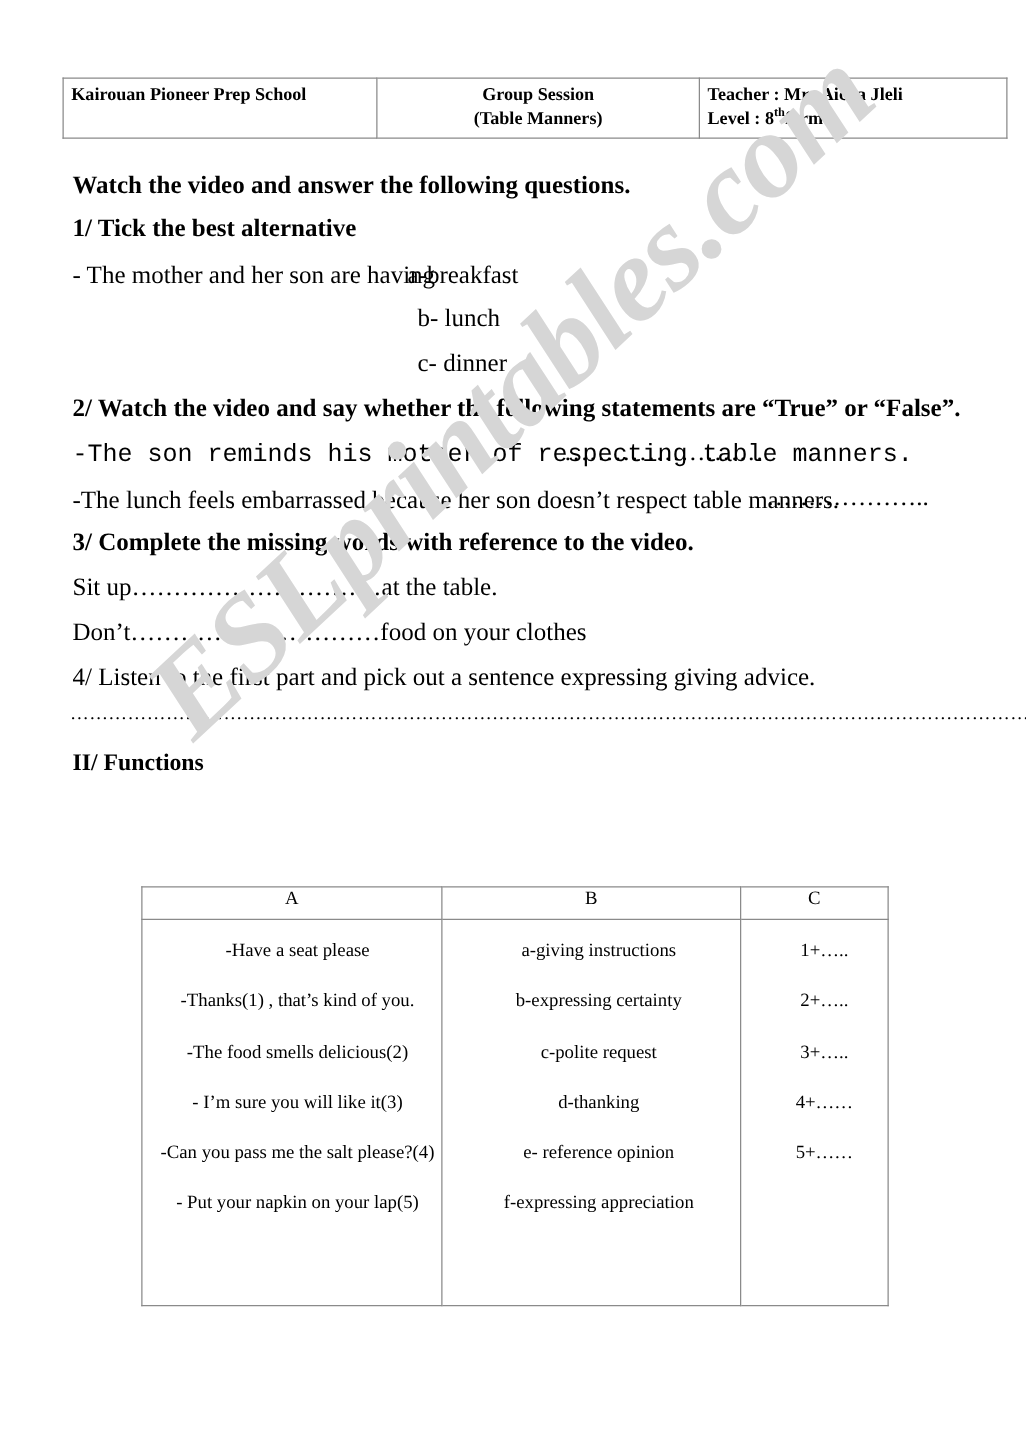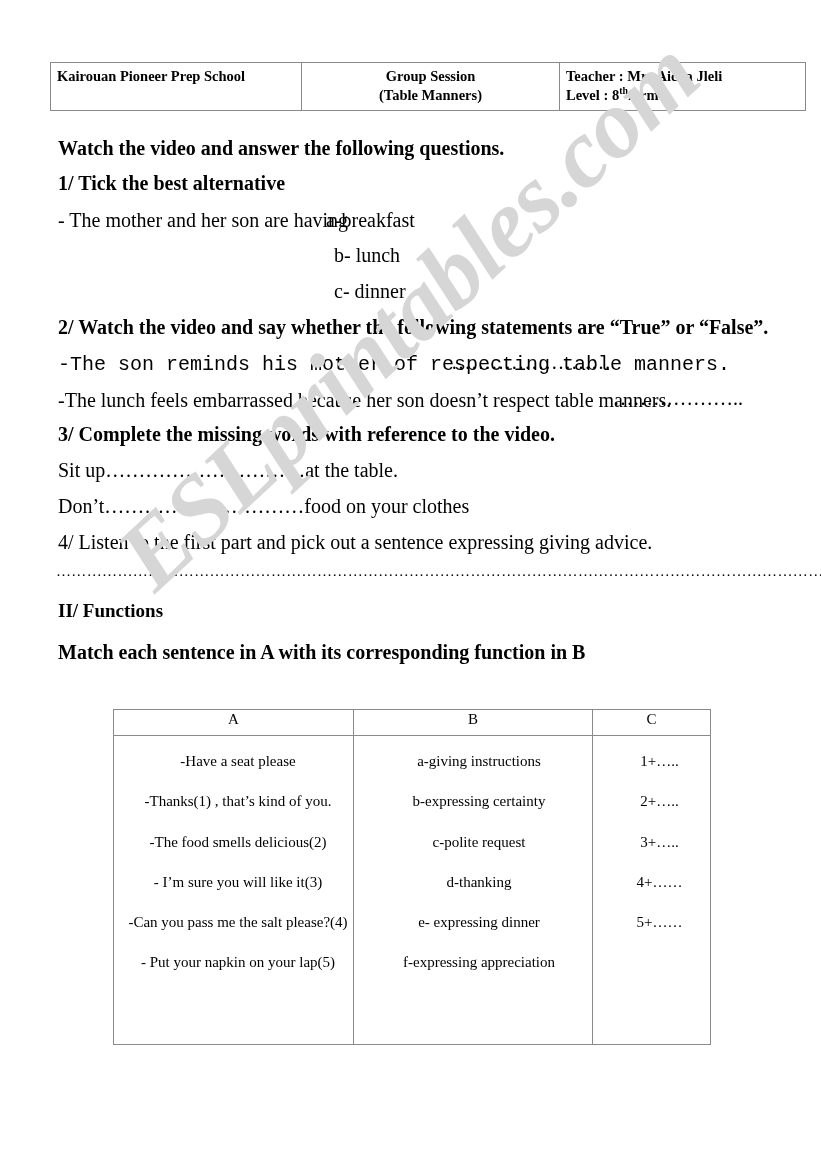--- a/index.html
+++ b/index.html
@@ -193,21 +193,20 @@
   <div class="txt ln-tf2-dots">………………..</div>
 
   <div class="txt b ln-q3">3/ Complete the missing words with reference to the video.</div>
   <div class="txt ln-fill1">Sit up…………………………at the table.</div>
   <div class="txt ln-fill2">Don’t…………………………food on your clothes</div>
 
   <div class="txt ln-q4">4/ Listen to the first part and pick out a sentence expressing giving advice.</div>
   <div class="txt ln-longdots">……………………………………………………………………………………………………………………………………</div>
 
   <div class="txt ln-func">II/ Functions</div>
-  <div class="txt b ln-match">Match each sentence in A with its corresponding function in B</div>
 
   <table class="match-table">
     <thead>
       <tr>
         <th class="col-a">A</th>
         <th class="col-b">B</th>
         <th class="col-c">C</th>
       </tr>
     </thead>
     <tbody>
@@ -221,21 +220,21 @@
             <li> -Can you pass me the salt please?(4)</li>
             <li>- Put your napkin on your lap(5)</li>
           </ul>
         </td>
         <td class="col-b-cell">
           <ul class="cell-list">
             <li>a-giving instructions</li>
             <li>b-expressing certainty</li>
             <li>c-polite request</li>
             <li>d-thanking</li>
-            <li>e- expressing dinner</li>
+            <li>e- reference opinion</li>
             <li>f-expressing appreciation</li>
           </ul>
         </td>
         <td class="col-c-cell">
           <ul class="cell-list">
             <li>1+…..</li>
             <li>2+…..</li>
             <li>3+…..</li>
             <li>4+……</li>
             <li>5+……</li>

